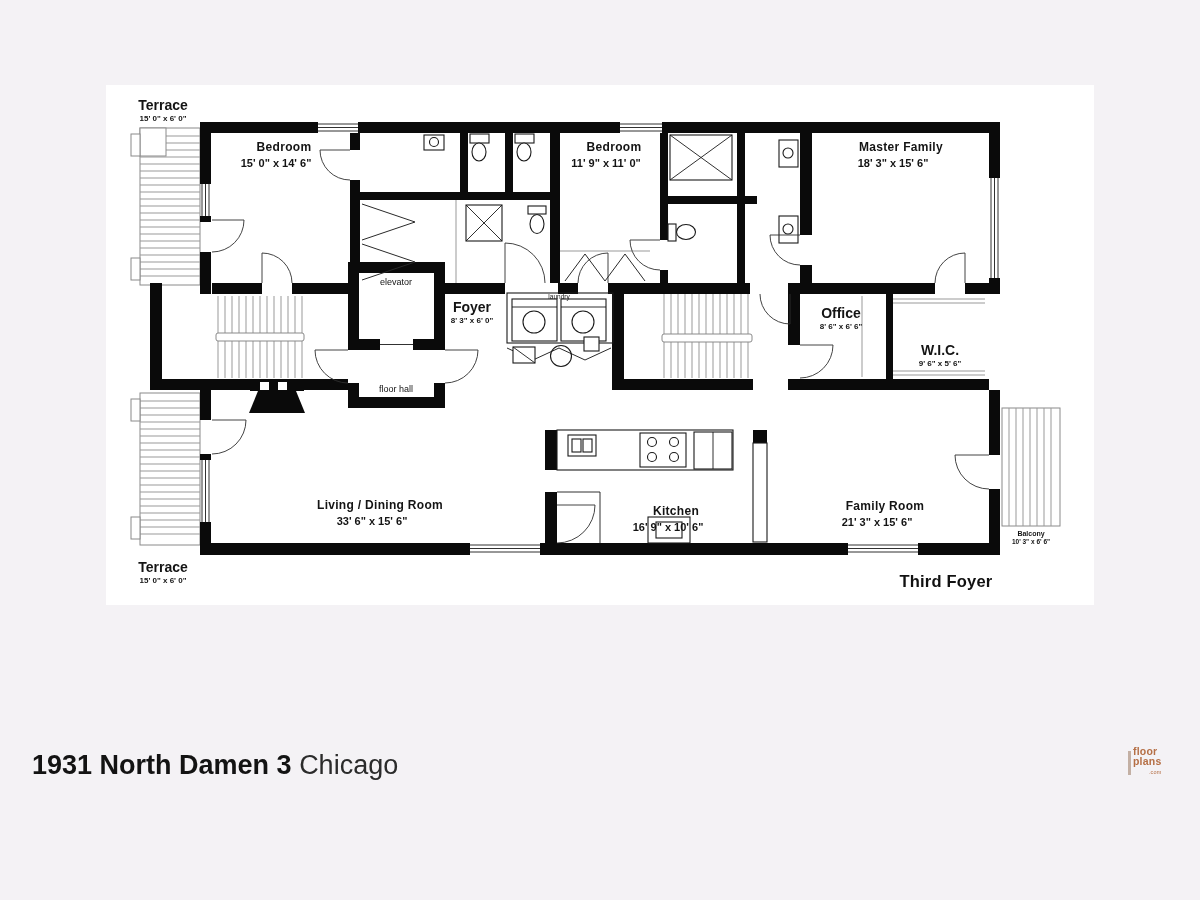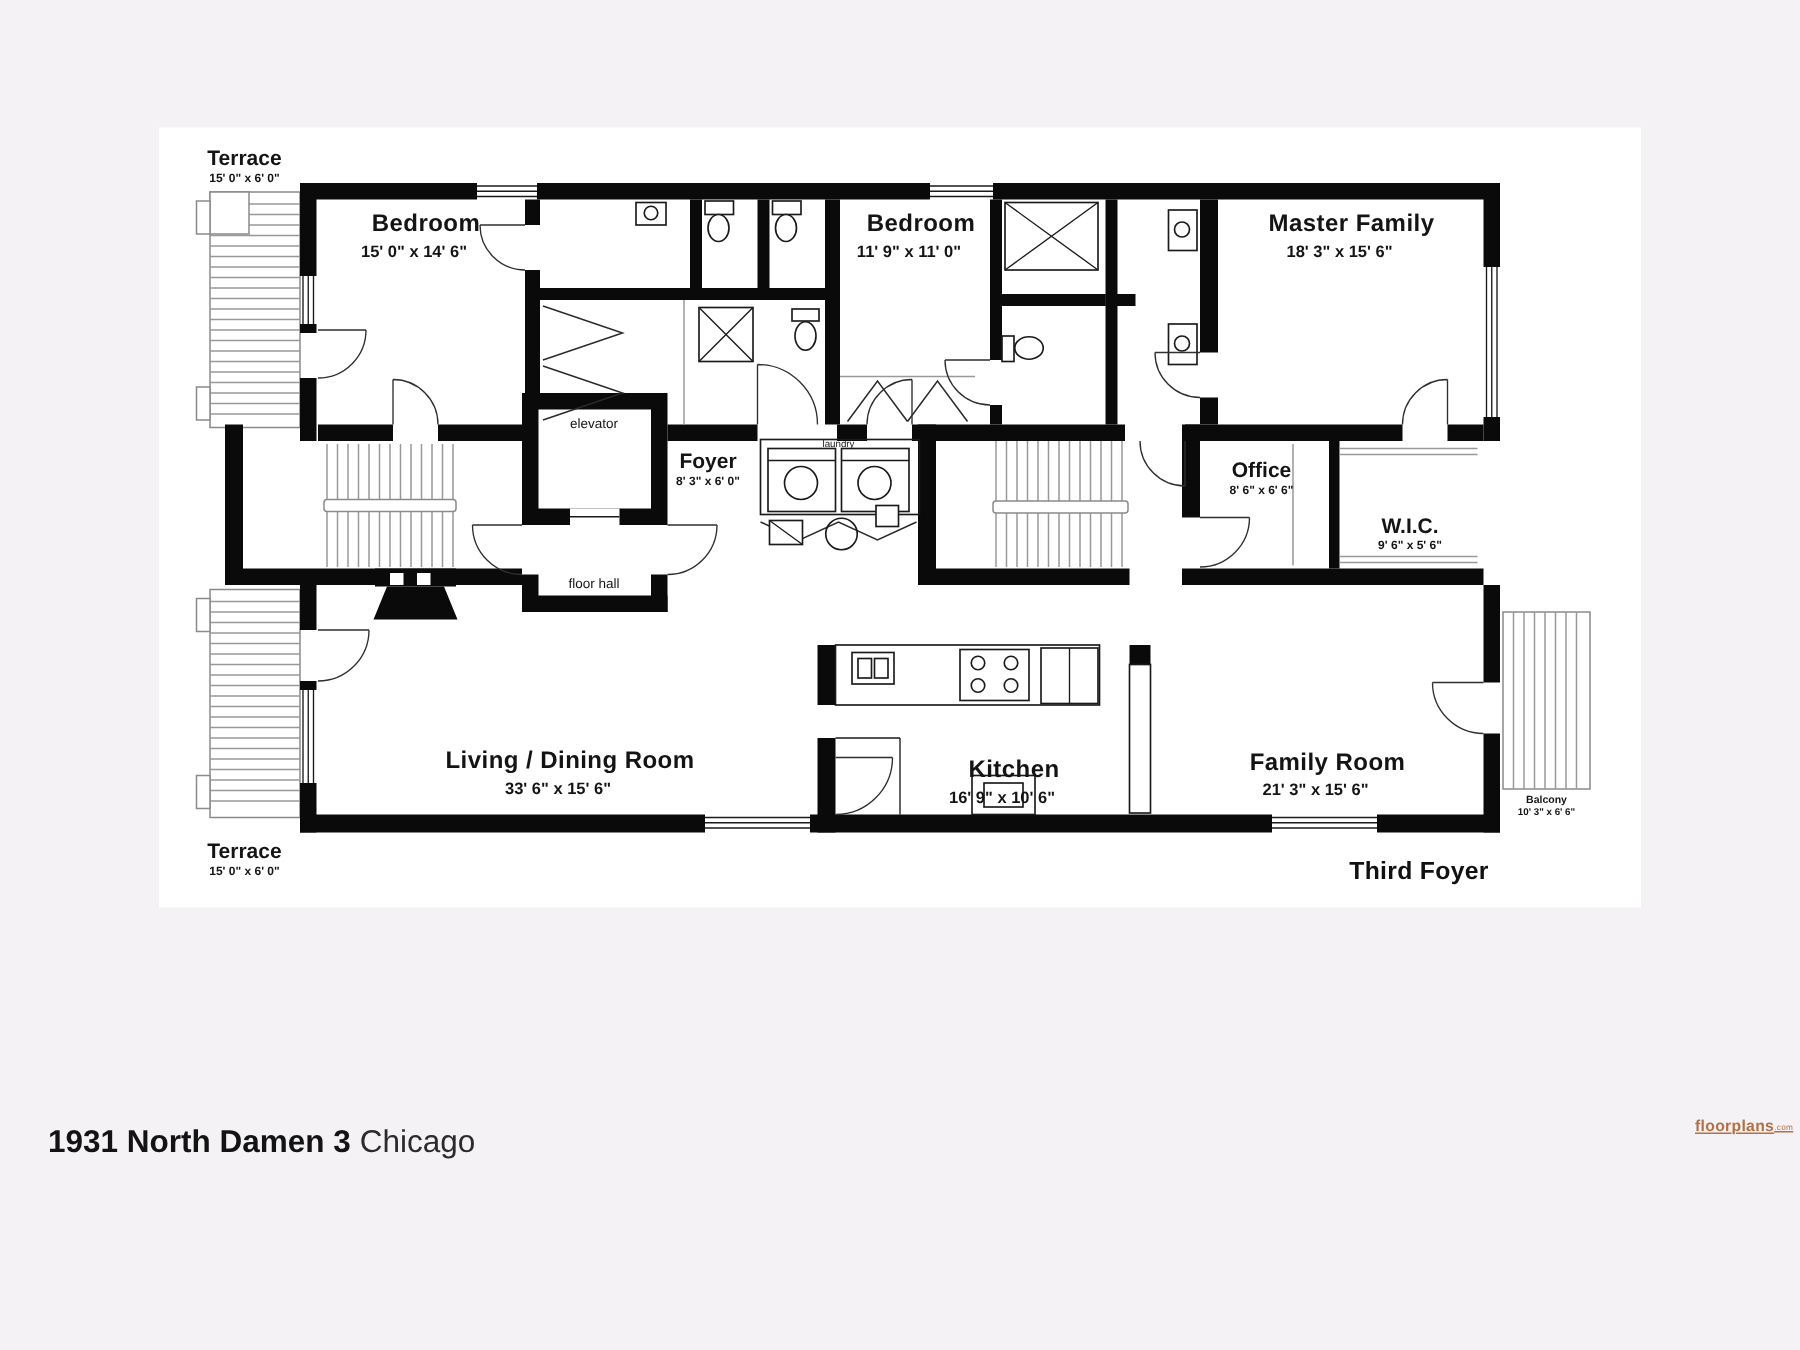--- a/index.html
+++ b/index.html
@@ -21,35 +21,35 @@
   svg .tlw{stroke:#8a8a8a;stroke-width:1;fill:#ffffff;}
   svg .fx{stroke:#1a1a1a;stroke-width:1.1;fill:#ffffff;}
   svg .fxn{stroke:#1a1a1a;stroke-width:1.1;fill:none;}
   svg .win{stroke:#1a1a1a;stroke-width:0.9;fill:none;}
   svg .arc{stroke:#2f2f2f;stroke-width:0.9;fill:none;}
   svg .chev{stroke:#2a2a2a;stroke-width:1;fill:none;}
 
   .lbl{position:absolute;transform:translateX(-50%);text-align:center;color:#141414;white-space:nowrap;line-height:1.3;}
   .lbl .rname{font-weight:700;}
   .lbl .rdims{font-weight:700;}
-  .lbl-lg .rname{font-size:16px;letter-spacing:.3px;margin-left:16px;}
+  .lbl-lg .rname{font-size:12px;letter-spacing:.3px;margin-left:16px;}
   .lbl-lg .rdims{font-size:11px;}
   .lbl-sm .rname{font-size:14px;}
   .lbl-sm .rdims{font-size:8px;}
   .lbl-xs .rname{font-size:7px;}
   .lbl-xs .rdims{font-size:6.5px;}
   .lbl-plain{font-size:9px;font-weight:400;text-align:center;}
   .lbl-laundry{font-size:6.5px;font-weight:400;}
   .floor-label{position:absolute;transform:translateX(-50%);font-size:16.5px;font-weight:700;letter-spacing:.2px;color:#111;}
-  .addr{position:absolute;left:32px;top:750px;font-size:21px;color:#131313;}
+  .addr{position:absolute;left:32px;top:750px;font-size:27px;color:#131313;}
   .addr .addr-bold{font-weight:700;}
   .addr .addr-city{font-weight:400;color:#2b2b2b;}
   .fp-logo{position:absolute;left:1128px;top:746px;width:50px;height:42px;display:flex;gap:2px;align-items:flex-start;}
   .fp-bar{width:3px;height:24px;background:#9b7a60;opacity:.55;margin-top:5px;}
-  .fp-words{display:flex;flex-direction:row;color:var(--logo-orange);font-weight:700;font-size:10.5px;line-height:10px;letter-spacing:.2px;text-decoration:underline;}
+  .fp-words{display:flex;flex-direction:column;color:var(--logo-orange);font-weight:700;font-size:10.5px;line-height:10px;letter-spacing:.2px;}
   .fp-suffix{font-size:5.5px;font-weight:400;align-self:flex-end;margin-top:1px;}
 </style>
 </head>
 <body>
 
 <div class="sheet"></div>
 
 <svg class="plan" viewBox="0 0 1200 900">
 
   <g>

